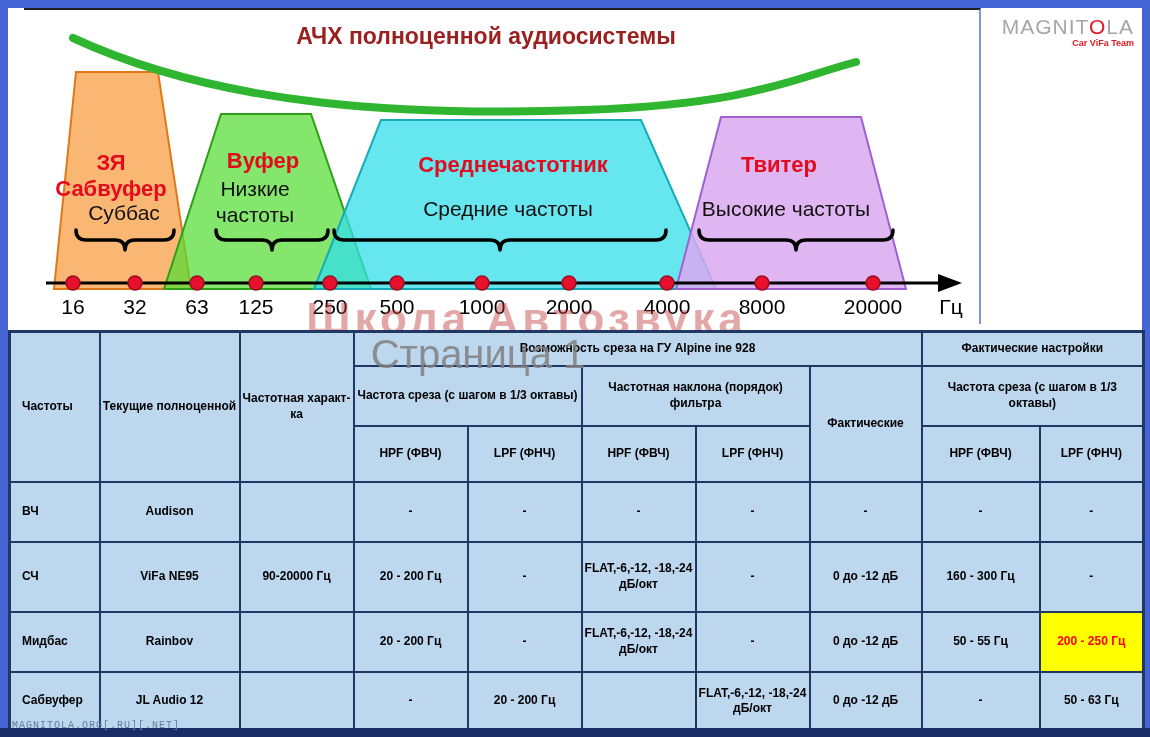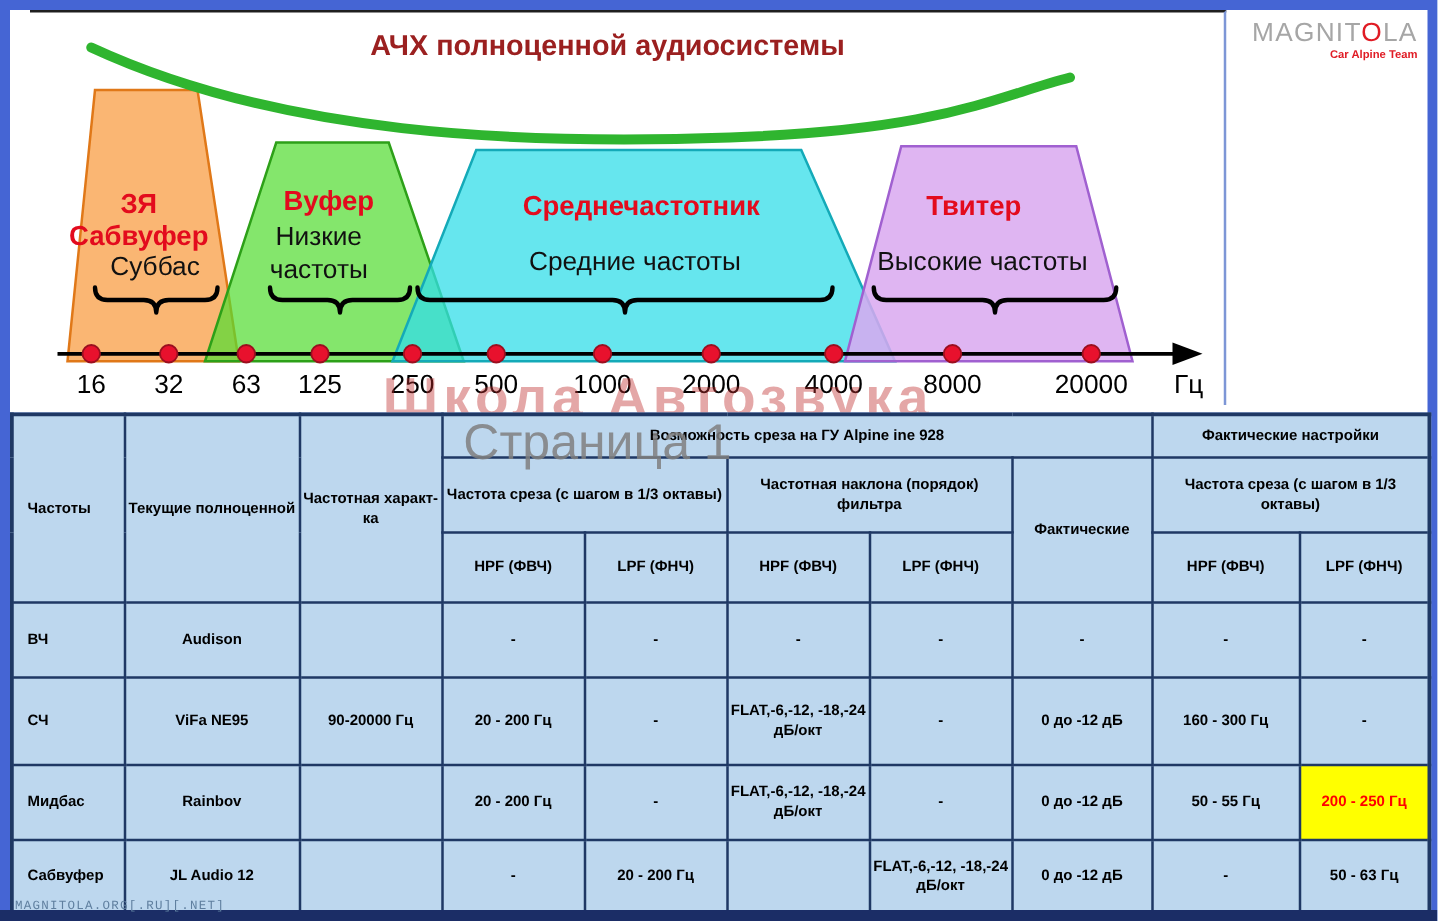--- a/index.html
+++ b/index.html
@@ -190,21 +190,21 @@
           <text class="svg-tick" x="738" y="304">8000</text>
           <text class="svg-tick" x="849" y="304">20000</text>
           <text class="svg-tick" x="927" y="304">Гц</text>
         </g>
       </svg>
     </div>
   </div>
 
   <div class="logo">
     <div class="logo-text"><span>MAGNIT</span><span class="logo-o">O</span><span>LA</span></div>
-    <div class="logo-sub">Car Alpine Team</div>
+    <div class="logo-sub">Car ViFa Team</div>
   </div>
 
   <div class="watermark-red">Школа Автозвука</div>
   <div class="watermark-gray">Страница 1</div>
 
   <table class="data-table">
     <colgroup>
       <col style="width:90px">
         <col style="width:140px">
         <col style="width:114px">

